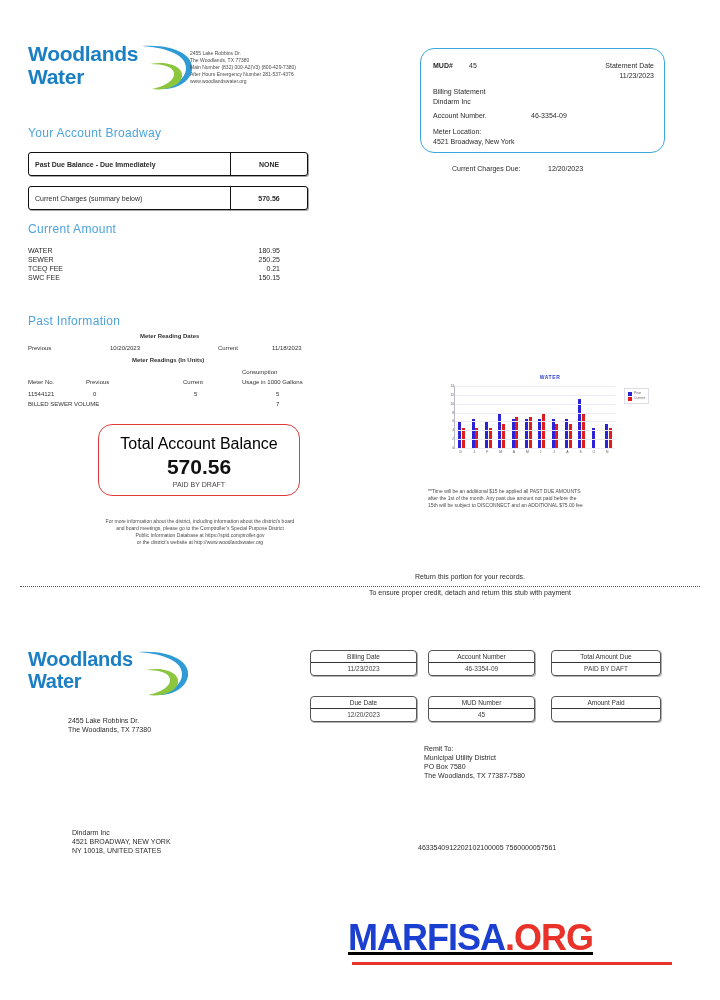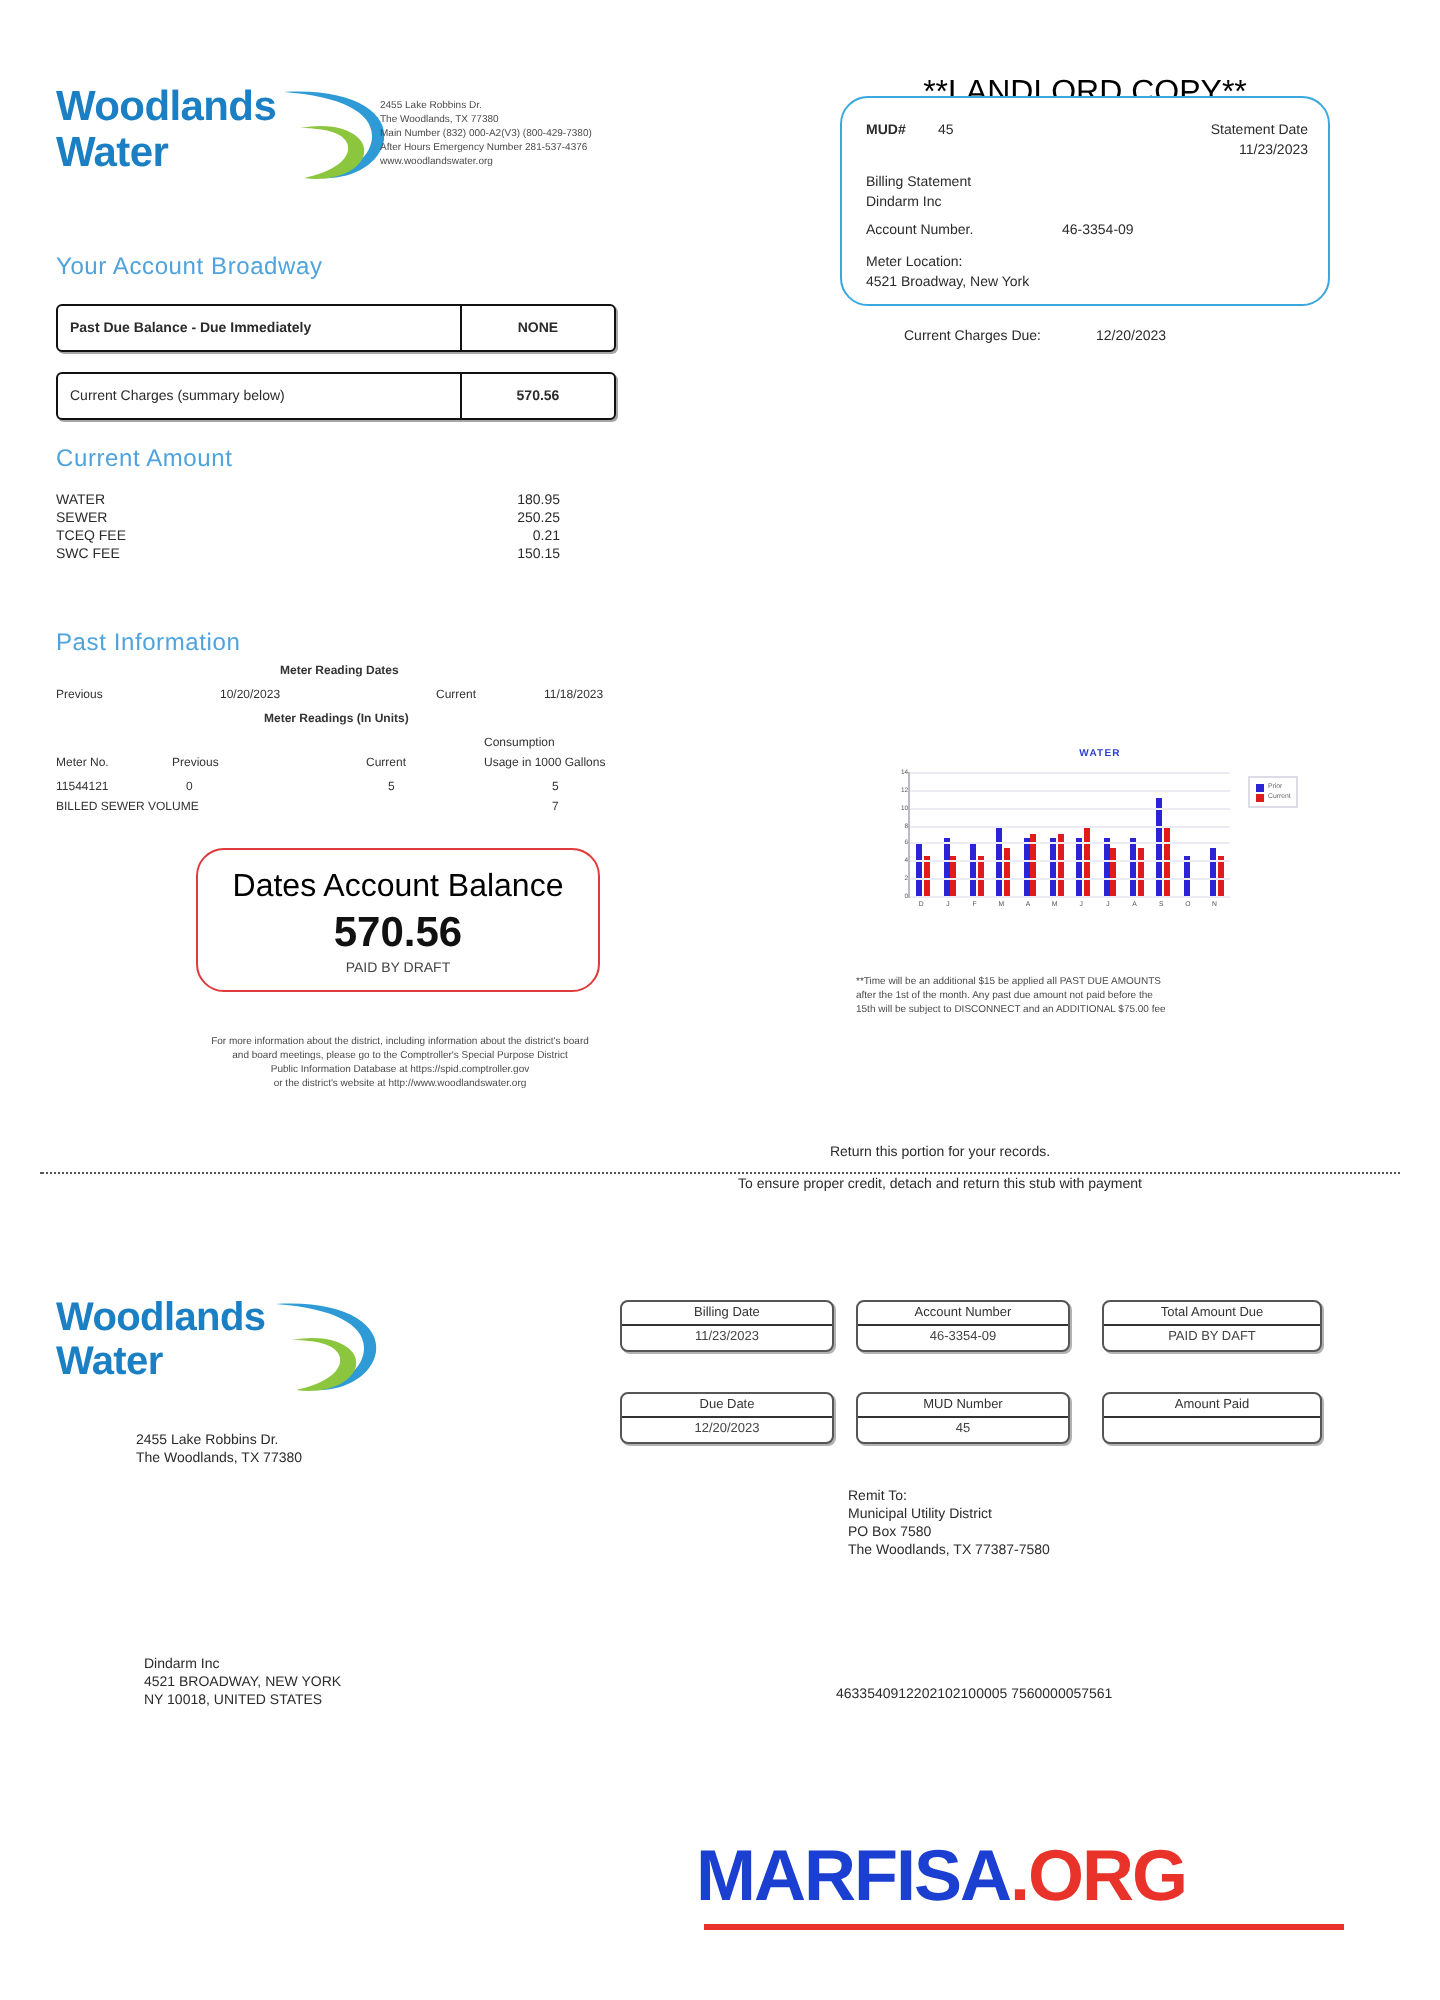--- a/index.html
+++ b/index.html
@@ -68,21 +68,21 @@
   .xlabels{display:flex;justify-content:space-around;font-size:3.4px;color:#555;}
   .xlabels span{width:8px;text-align:center;}
   .legend{position:absolute;border:.5px solid #dcdce6;background:#fff;padding:2px 3px;}
   .legend div{display:flex;align-items:center;gap:2px;font-size:3.4px;color:#666;line-height:5px;}
   .swatch{width:4px;height:4px;display:inline-block;}
 
   
   .perf{position:absolute;left:0;right:0;border-top:1px dotted #555;}
 
   
-  .mark{position:absolute;font-weight:bold;letter-spacing:-1px;}
+  .mark{position:absolute;font-weight:bold;letter-spacing:-1px;text-decoration:underline;}
   .mark .a{color:#1b3fd0;}
   .mark .b{color:#e8322a;}
   .mark-rule{position:absolute;height:3px;background:#e8322a;}
 </style>
 </head>
 <body>
 
 <div class="page">
 
   <div class="logo" style="left:28px;top:42px;width:170px;height:56px;">
@@ -95,21 +95,20 @@
   </div>
 
   <div style="position:absolute;left:190px;top:50px;width:170px;">
     <div class="tiny blur">2455 Lake Robbins  Dr.</div>
     <div class="tiny blur">The Woodlands,  TX 77380</div>
     <div class="tiny blur">Main Number  (832) 000-A2(V3)  (800-429-7380)</div>
     <div class="tiny blur">After Hours  Emergency Number   281-537-4376</div>
     <div class="tiny blur">www.woodlandswater.org</div>
   </div>
 
-  <div style="position:absolute;left:420px;top:38px;width:245px;text-align:center;">**LANDLORD COPY**</div>
 
   <div class="landlord" style="left:420px;top:48px;width:243px;height:103px;">
     <div style="position:absolute;left:12px;top:12px;" class="sm blur bold">MUD#</div>
     <div style="position:absolute;left:48px;top:12px;" class="sm blur">45</div>
     <div style="position:absolute;right:10px;top:12px;" class="sm blur">Statement Date</div>
     <div style="position:absolute;right:10px;top:22px;" class="sm blur">11/23/2023</div>
 
     <div style="position:absolute;left:12px;top:38px;" class="sm blur">Billing  Statement</div>
     <div style="position:absolute;left:12px;top:48px;" class="sm blur">Dindarm Inc</div>
 
@@ -190,21 +189,21 @@
   </div>
 
   <div style="position:absolute;left:28px;top:400px;width:318px;">
     <div style="position:relative;height:10px;">
       <span style="position:absolute;left:0;" class="xs blur">BILLED SEWER VOLUME</span>
       <span style="position:absolute;left:248px;" class="xs blur">7</span>
     </div>
   </div>
 
   <div class="totalbox" style="left:98px;top:424px;width:200px;height:70px;">
-    <div style="margin-top:10px;" class="blur" style2="">Dates Account Balance</div>
+    <div style="margin-top:10px;" class="blur" style2="">Total Account Balance</div>
     <div style="font-size:21px;font-weight:bold;color:#111;margin-top:2px;" class="blur">570.56</div>
     <div style="font-size:7px;color:#444;margin-top:2px;" class="blur">PAID BY DRAFT</div>
   </div>
 
   <div style="position:absolute;left:60px;top:518px;width:280px;text-align:center;">
     <div class="tiny blur">For more information  about the district, including information  about the district's  board</div>
     <div class="tiny blur">and board meetings,  please go to the Comptroller's  Special  Purpose  District</div>
     <div class="tiny blur">Public Information  Database  at https://spid.comptroller.gov</div>
     <div class="tiny blur">or the district's  website  at http://www.woodlandswater.org</div>
   </div>

